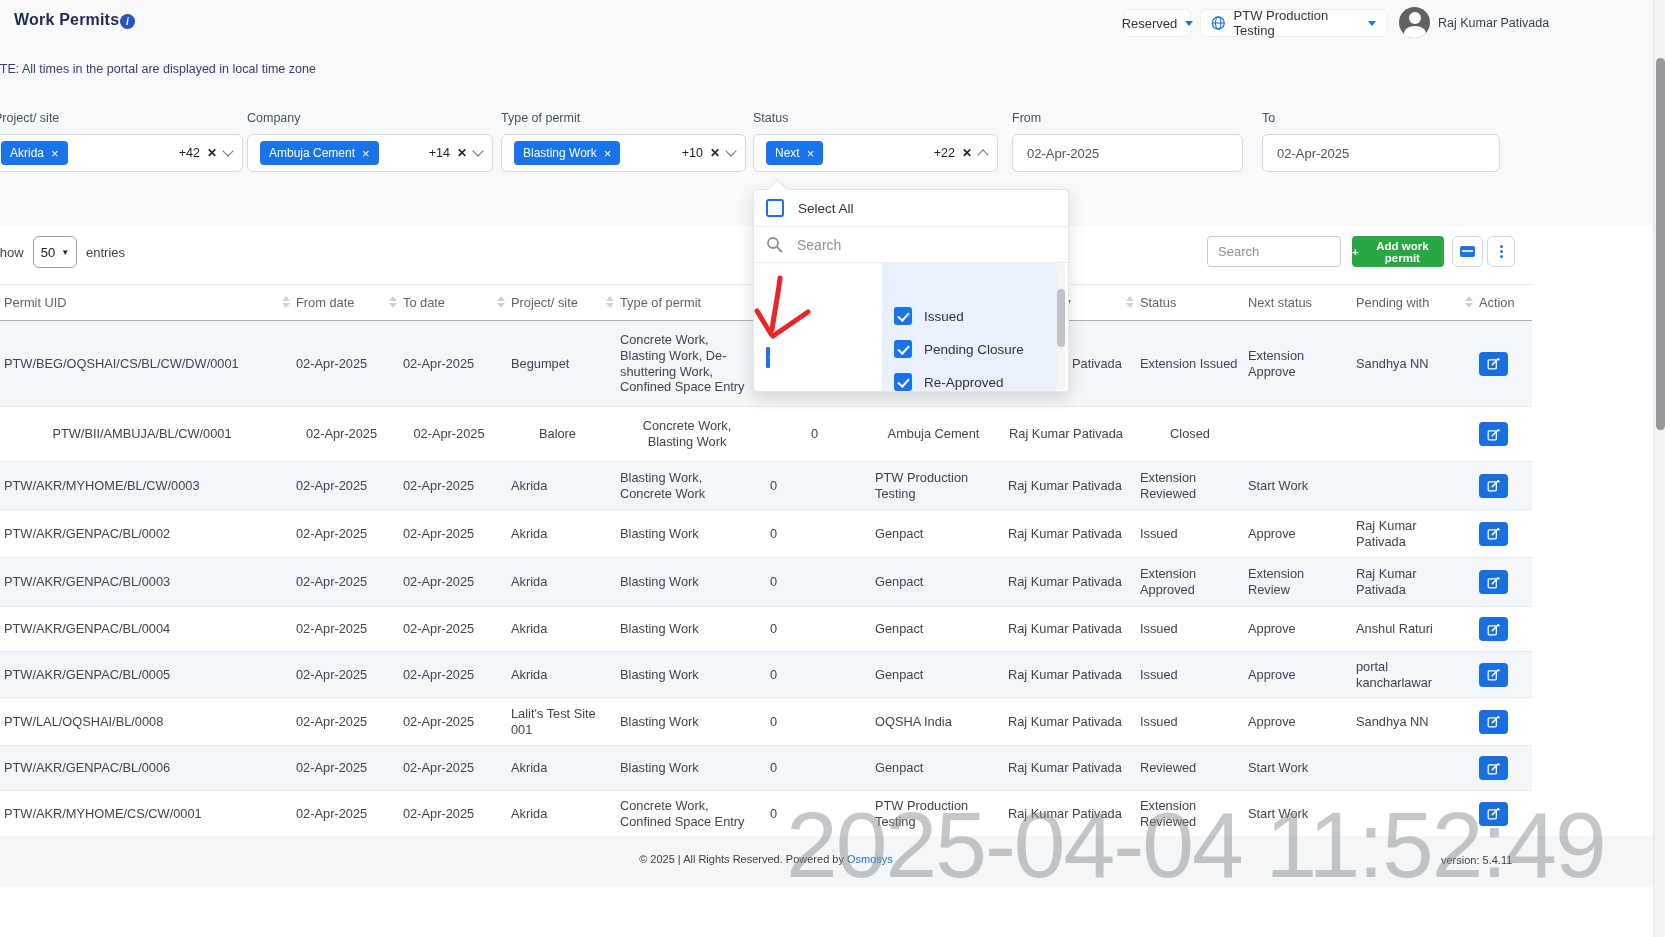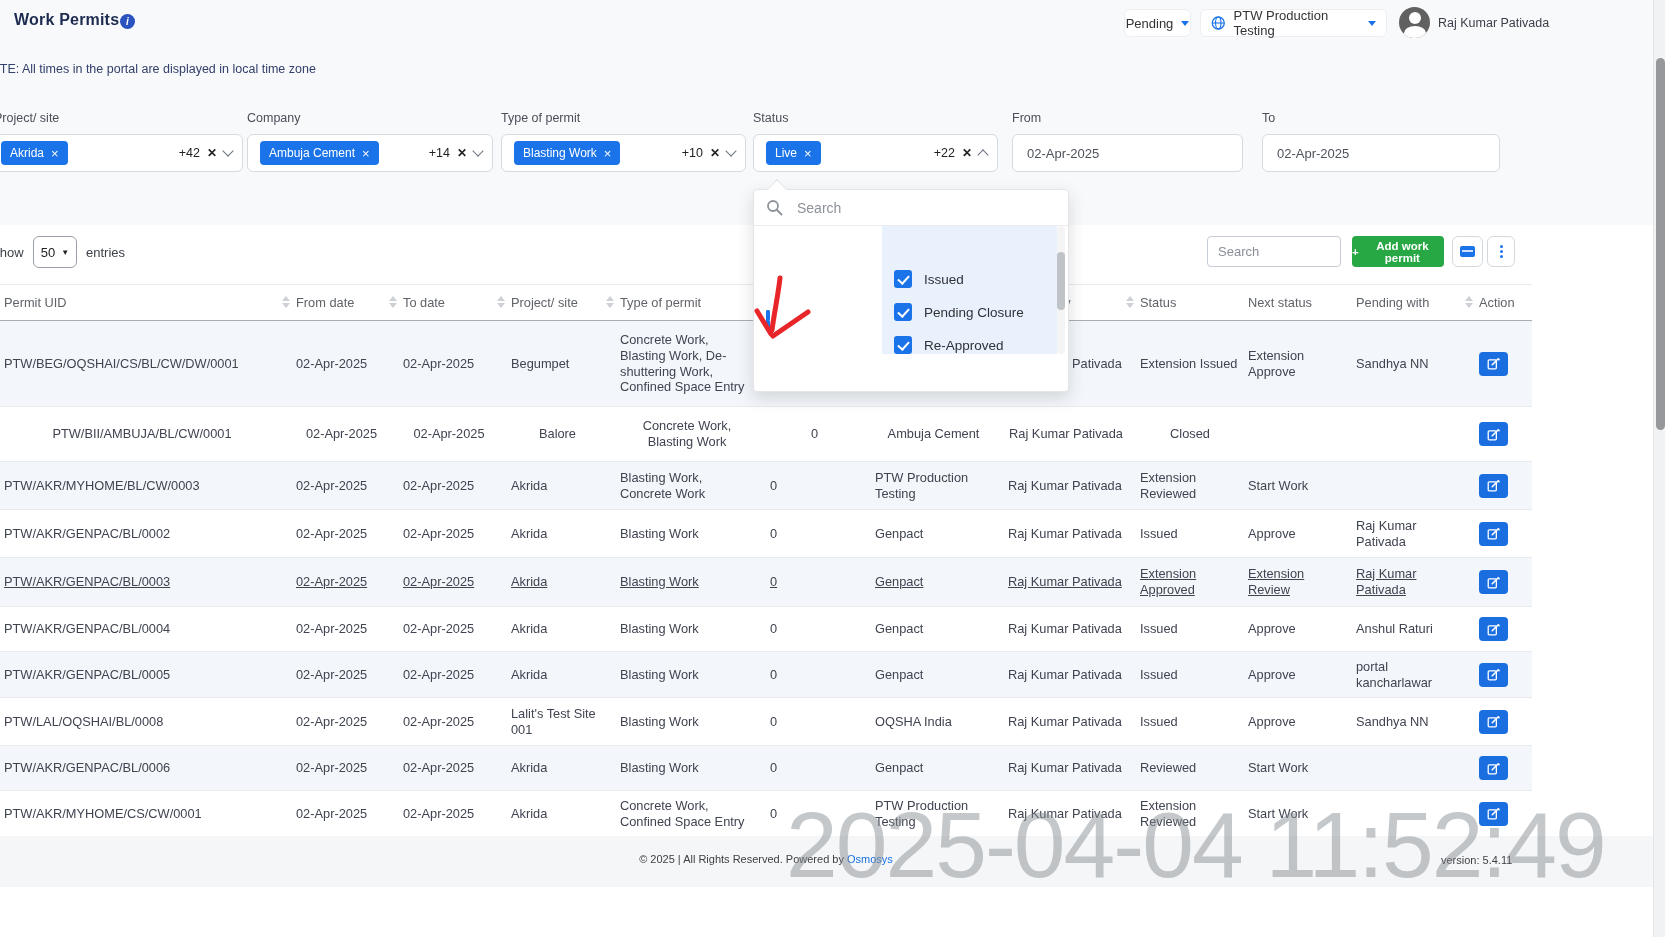--- a/index.html
+++ b/index.html
@@ -123,21 +123,21 @@
 </head>
 <body>
 
 <div class="abs topbg"></div>
 <div class="abs whitebg"></div>
 
 <div class="abs page-title">Work Permits</div>
 <div class="abs info-icon">i</div>
 
 <div class="abs pill pill-lang">
-  <span>Pending</span>
+  <span>Reserved</span>
   <span class="caret-blue"></span>
 </div>
 <div class="abs pill pill-org">
   <svg width="16" height="16" viewBox="0 0 16 16">
     <circle cx="8" cy="8" r="6.6" fill="none" stroke="#1a73e8" stroke-width="1.4"></circle>
     <ellipse cx="8" cy="8" rx="3" ry="6.6" fill="none" stroke="#1a73e8" stroke-width="1.2"></ellipse>
     <line x1="1.4" y1="8" x2="14.6" y2="8" stroke="#1a73e8" stroke-width="1.2"></line>
   </svg>
   <span>PTW Production Testing</span>
   <span class="caret-blue" style="margin-left:auto"></span>
@@ -187,21 +187,21 @@
       <span class="x">×</span>
     </span>
   <span class="right">
       <span class="more">+10</span>
       <span class="clear-x">✕</span>
       <span class="chev"></span>
     </span>
 </div>
 <div class="abs fld" style="left:753px;width:245px">
   <span class="chip">
-      <span>Live</span>
+      <span>Next</span>
       <span class="x">×</span>
     </span>
   <span class="right">
       <span class="more">+22</span>
       <span class="clear-x">✕</span>
       <span class="chev up"></span>
     </span>
 </div>
 <div class="abs fld datefld" style="left:1012px;width:231px">
   <span>02-Apr-2025</span>
@@ -364,21 +364,21 @@
           <td class="c11">Raj Kumar Pativada</td>
           <td class="c12">
             <button class="act-btn">
               <svg width="13" height="13" viewBox="0 0 16 16">
                 <rect x="1.5" y="3.5" width="10" height="11" rx="1.2" fill="none" stroke="#fff" stroke-width="1.6"></rect>
                 <path d="M6.5 9.5 L13.8 2.2 M13.8 2.2 l1 1" stroke="#fff" stroke-width="2" stroke-linecap="round"></path>
               </svg>
             </button>
           </td>
         </tr>
-        <tr style="height: 49px; text-decoration: underline;">
+        <tr style="height: 49px;">
           <td class="c1">PTW/AKR/GENPAC/BL/0003</td>
           <td class="c2">02-Apr-2025</td>
           <td class="c3">02-Apr-2025</td>
           <td class="c4">Akrida</td>
           <td class="c5">Blasting Work</td>
           <td class="c6">0</td>
           <td class="c7">Genpact</td>
           <td class="c8">Raj Kumar Pativada</td>
           <td class="c9 tight">Extension Approved</td>
           <td class="c10 tight">Extension Review</td>
@@ -496,20 +496,24 @@
               </svg>
             </button>
           </td>
         </tr>
       </tbody>
   </table>
 </div>
 
 <div class="abs dd">
   <span class="notch"></span>
+  <div class="dd-row dd-selectall">
+    <span class="cb unchecked"></span>
+    <span>Select All</span>
+  </div>
   <div class="dd-row dd-search">
     <svg width="17" height="17" viewBox="0 0 17 17">
       <circle cx="7" cy="7" r="5" fill="none" stroke="#8d9298" stroke-width="1.8"></circle>
       <line x1="11" y1="11" x2="15.5" y2="15.5" stroke="#8d9298" stroke-width="1.8" stroke-linecap="round"></line>
     </svg>
     <input placeholder="Search" style="">
   </div>
   <div class="dd-list">
     <span class="dd-blue"></span>
     <div id="dd-items">

